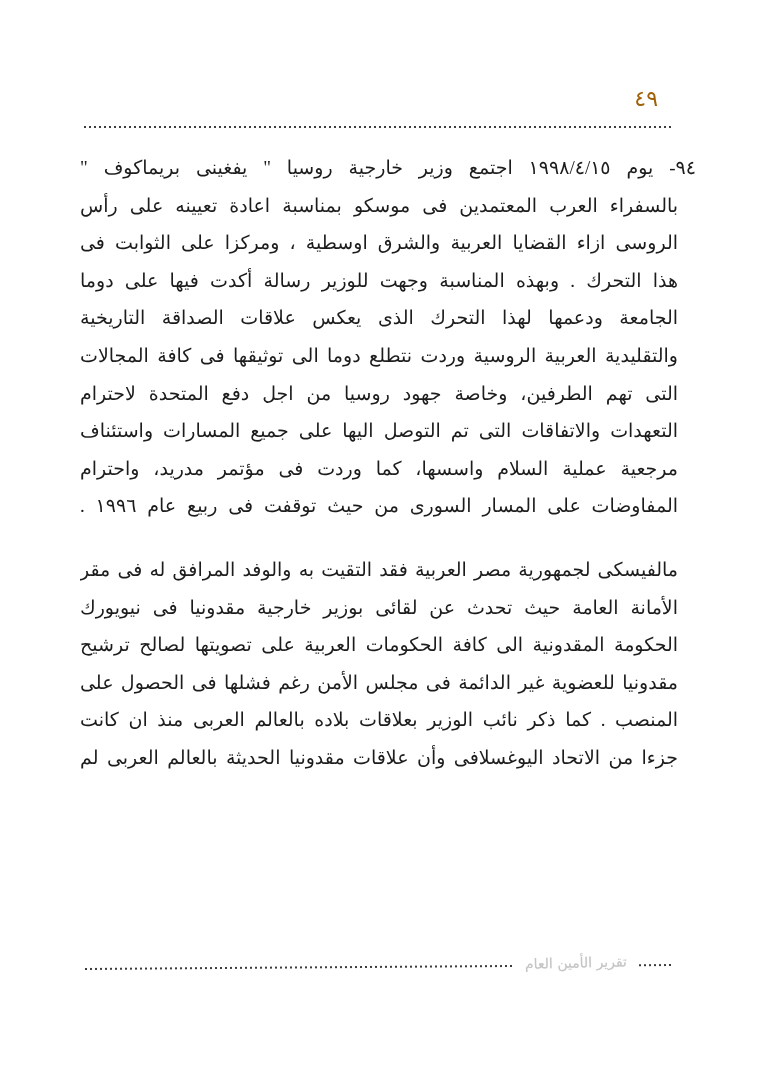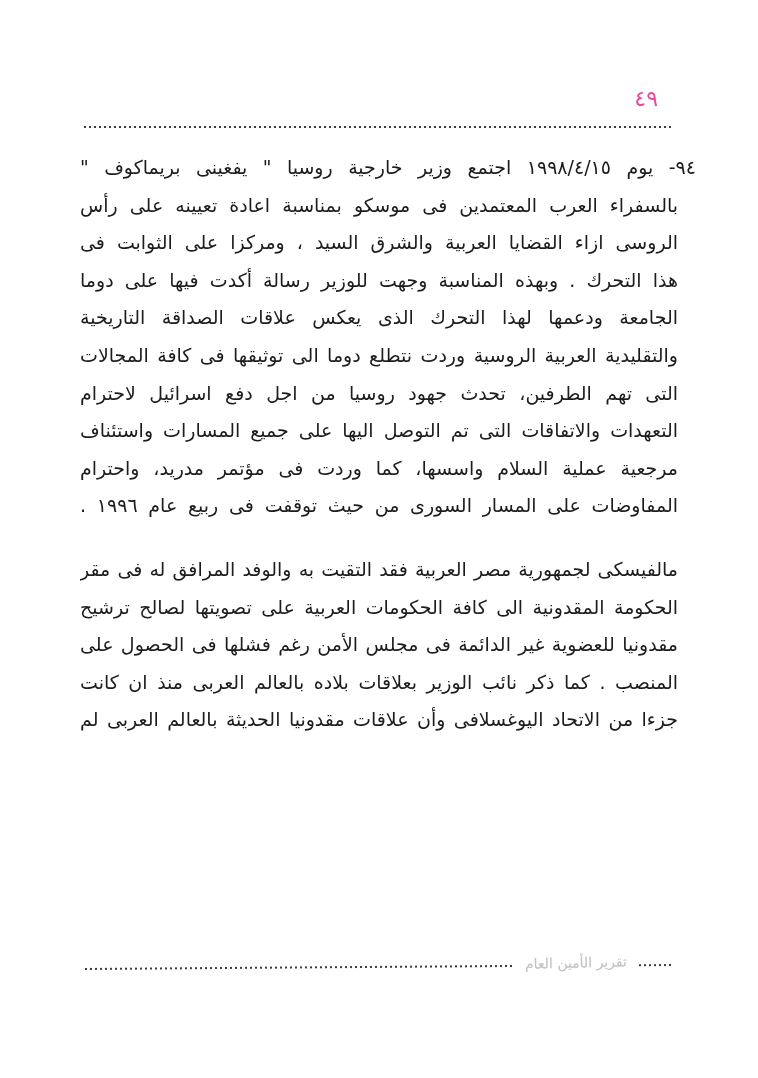--- a/index.html
+++ b/index.html
@@ -15,40 +15,40 @@
     font-family: "DejaVu Sans", sans-serif;
     color: #1c1c1c;
     overflow: hidden;
   }
   .page-number {
     position: absolute;
     top: 86px;
     right: 100px;
     font-size: 22px;
     letter-spacing: 2px;
-    color: #ec4899;
+    color: #a16207;
   }
   .rule {
     height: 2px;
     background-image: repeating-linear-gradient(to right, #3c3c3c 0px, #3c3c3c 2px, transparent 2px, transparent 5px);
   }
   .top-rule {
     position: absolute;
     top: 126px;
     left: 84px;
     right: 85px;
   }
   .content {
     position: absolute;
     top: 149px;
     right: 80px;
     width: 598px;
     direction: rtl;
   }
-  .para { margin: 0; }
+  .para { margin: 0; font-family: Liberation Serif, serif; }
   .para.second { margin-top: 26px; }
   .line {
     height: 37.6px;
     line-height: 37.6px;
     font-size: 19px;
     text-align: justify;
     text-align-last: justify;
     text-justify: inter-word;
     overflow: hidden;
   }
@@ -88,32 +88,33 @@
 
   <div class="page-number">٤٩</div>
 
   <div class="rule top-rule"></div>
 
   <div class="content">
 
     <div class="para">
       <div class="line first"><span class="marker">٩٤-</span> <span>يوم ١٩٩٨/٤/١٥ اجتمع وزير خارجية روسيا " يفغينى بريماكوف "</span></div>
       <div class="line">بالسفراء العرب المعتمدين فى موسكو بمناسبة اعادة تعيينه على رأس</div>
-      <div class="line">الروسى ازاء القضايا العربية والشرق السيد ، ومركزا على الثوابت فى</div>
+      <div class="line">الروسى ازاء القضايا العربية والشرق اوسطية ، ومركزا على الثوابت فى</div>
       <div class="line">هذا التحرك . وبهذه المناسبة وجهت للوزير رسالة أكدت فيها على دوما</div>
       <div class="line">الجامعة ودعمها لهذا التحرك الذى يعكس علاقات الصداقة التاريخية</div>
       <div class="line">والتقليدية العربية الروسية وردت نتطلع دوما الى توثيقها فى كافة المجالات</div>
-      <div class="line">التى تهم الطرفين، تحدث جهود روسيا من اجل دفع اسرائيل لاحترام</div>
+      <div class="line">التى تهم الطرفين، وخاصة جهود روسيا من اجل دفع المتحدة لاحترام</div>
       <div class="line">التعهدات والاتفاقات التى تم التوصل اليها على جميع المسارات واستئناف</div>
       <div class="line">مرجعية عملية السلام واسسها، كما وردت فى مؤتمر مدريد، واحترام</div>
       <div class="line">المفاوضات على المسار السورى من حيث توقفت فى ربيع عام ١٩٩٦ .</div>
     </div>
 
     <div class="para second">
       <div class="line">مالفيسكى لجمهورية مصر العربية فقد التقيت به والوفد المرافق له فى مقر</div>
+      <div class="line">الأمانة العامة حيث تحدث عن لقائى بوزير خارجية مقدونيا فى نيويورك</div>
       <div class="line">الحكومة المقدونية الى كافة الحكومات العربية على تصويتها لصالح ترشيح</div>
       <div class="line">مقدونيا للعضوية غير الدائمة فى مجلس الأمن رغم فشلها فى الحصول على</div>
       <div class="line">المنصب . كما ذكر نائب الوزير بعلاقات بلاده بالعالم العربى منذ ان كانت</div>
       <div class="line">جزءا من الاتحاد اليوغسلافى وأن علاقات مقدونيا الحديثة بالعالم العربى لم</div>
     </div>
 
   </div>
 
   <div class="footer-row">
     <div class="rule footer-dots-long"></div>

